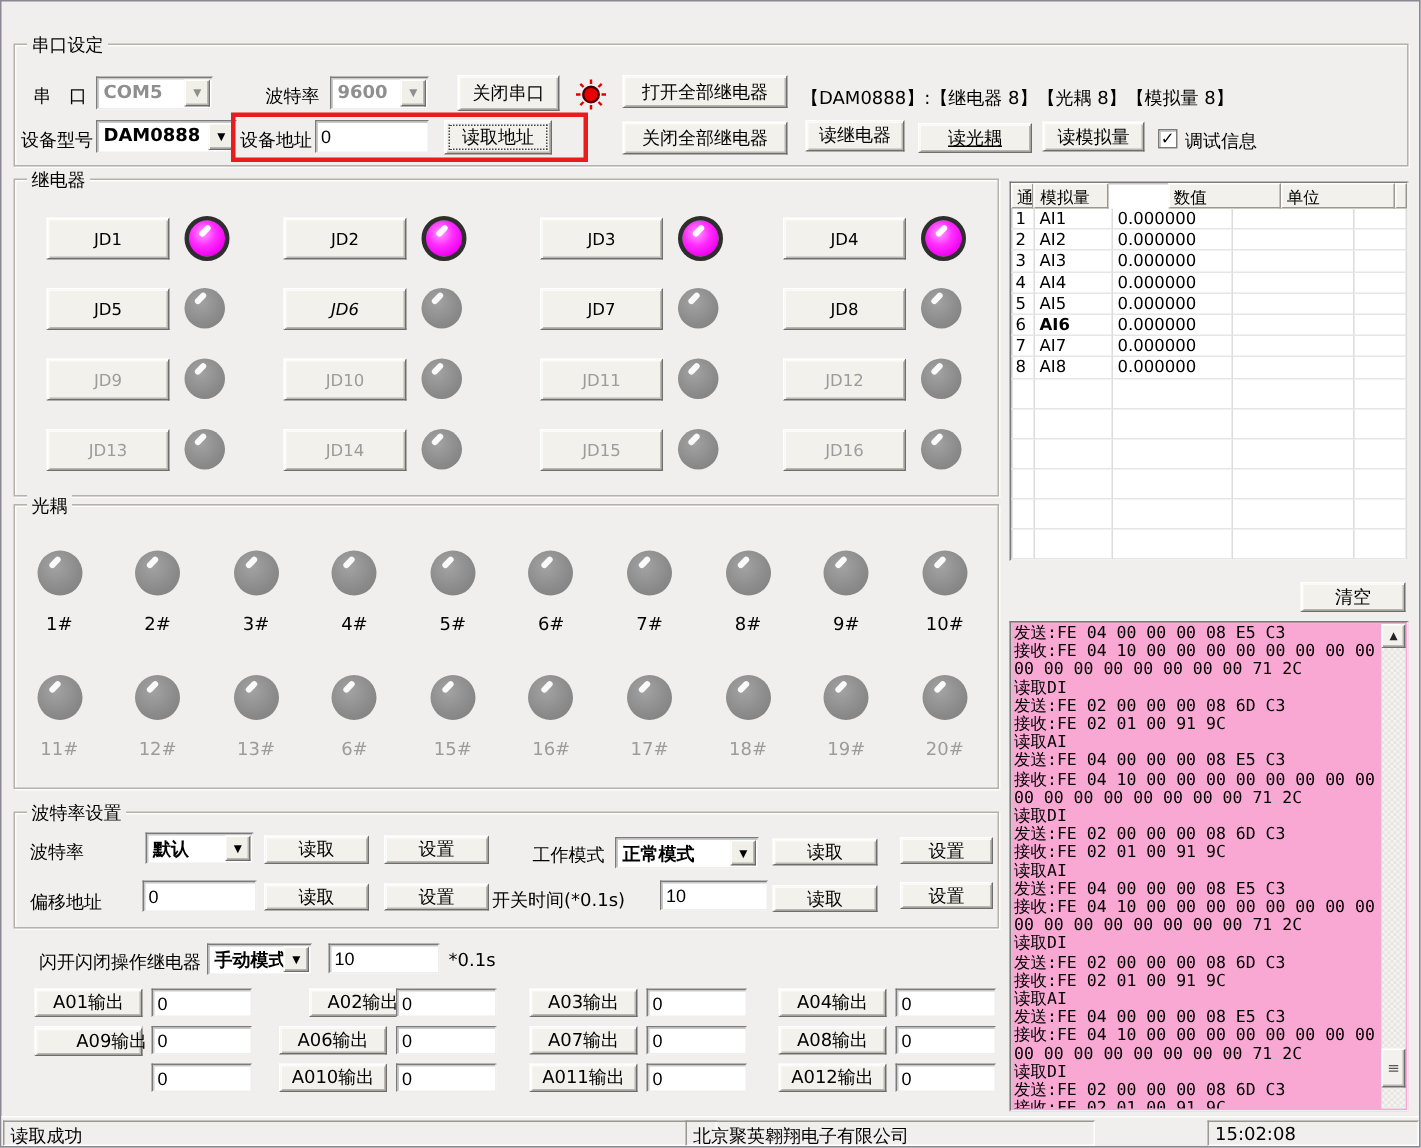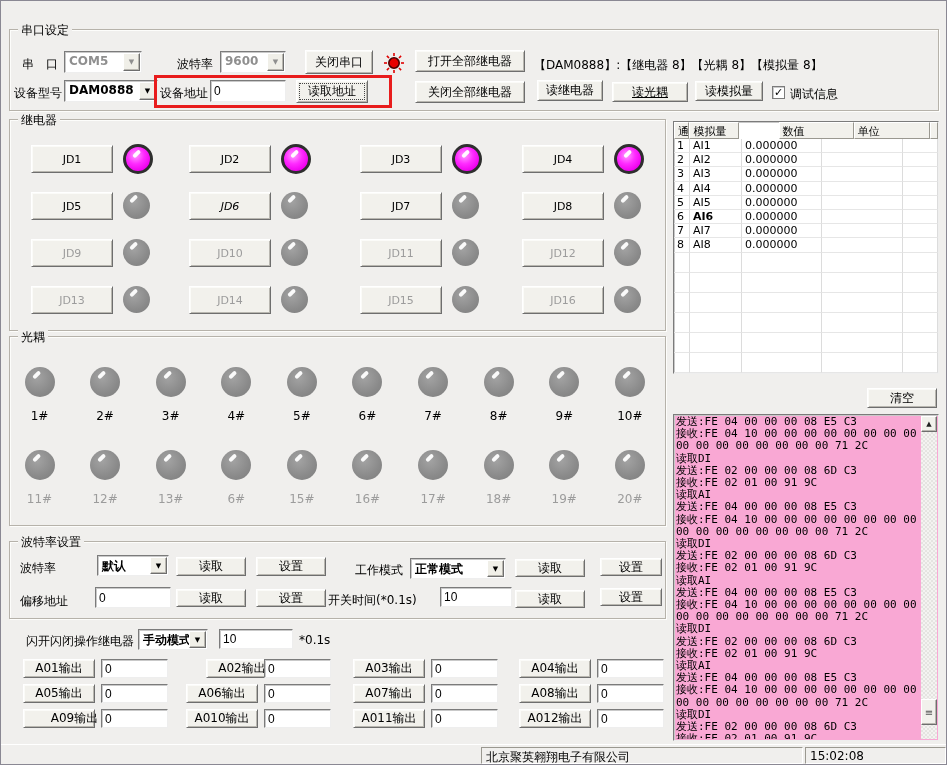--- a/index.html
+++ b/index.html
@@ -505,28 +505,29 @@
       <div class="btn out-btn" style="left: 518px; top: 658px;">A04输出</div>
       <input class="tb out-tb" value="0" style="left: 596px; top: 658px; width: 67px;">
       <div class="btn out-btn" style="left: 22px; top: 683px;">A05输出</div>
       <input class="tb out-tb" value="0" style="left: 100px; top: 683px; width: 67px;">
       <div class="btn out-btn" style="left: 185px; top: 683px;">A06输出</div>
       <input class="tb out-tb" value="0" style="left: 263px; top: 683px; width: 67px;">
       <div class="btn out-btn" style="left: 352px; top: 683px;">A07输出</div>
       <input class="tb out-tb" value="0" style="left: 430px; top: 683px; width: 67px;">
       <div class="btn out-btn" style="left: 518px; top: 683px;">A08输出</div>
       <input class="tb out-tb" value="0" style="left: 596px; top: 683px; width: 67px;">
-      <div class="btn out-btn" style="left: 22px; top: 708px; padding-left: 31px;">A09输出</div>
+      <div class="btn out-btn" style="left: 22px; top: 684px; padding-left: 31px;">A09输出</div>
       <input class="tb out-tb" value="0" style="left: 100px; top: 708px; width: 67px;">
       <div class="btn out-btn" style="left: 185px; top: 708px;">A010输出</div>
       <input class="tb out-tb" value="0" style="left: 263px; top: 708px; width: 67px;">
       <div class="btn out-btn" style="left: 352px; top: 708px;">A011输出</div>
       <input class="tb out-tb" value="0" style="left: 430px; top: 708px; width: 67px;">
       <div class="btn out-btn" style="left: 518px; top: 708px;">A012输出</div>
       <input class="tb out-tb" value="0" style="left: 596px; top: 708px; width: 67px;">
     </div>
 
   <div class="statusbar">
-    <div class="status-panel" style="left:480px;width:322px;">北京聚英翱翔电子有限公司</div>
+    <div class="status-panel" style="left:1px;width:476px;">读取成功</div>
+    <div class="status-panel" style="left:456px;width:273px;">北京聚英翱翔电子有限公司</div>
     <div class="status-panel" style="left:804px;width:141px;">15:02:08</div>
   </div>
 
 </div>
 
 </body></html>

